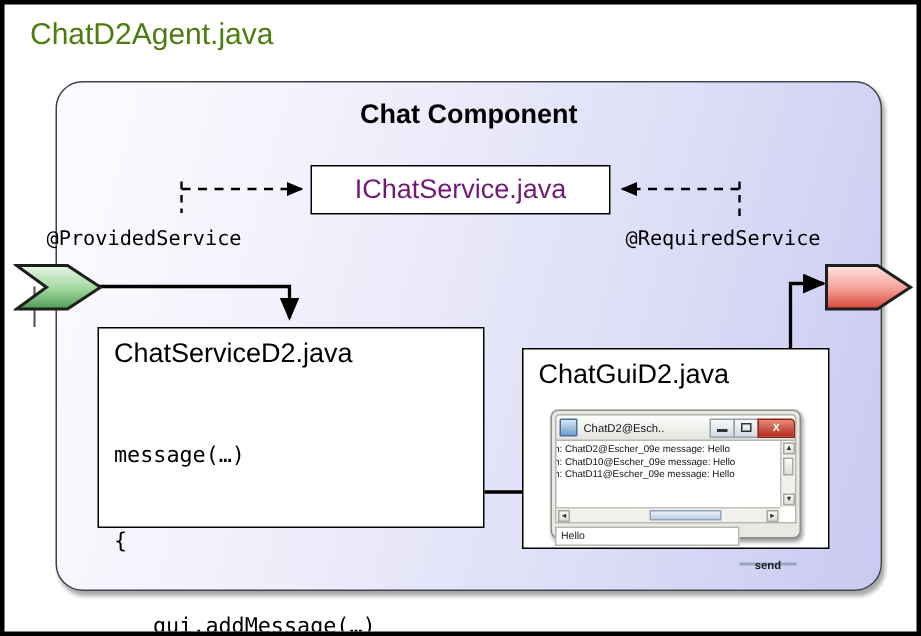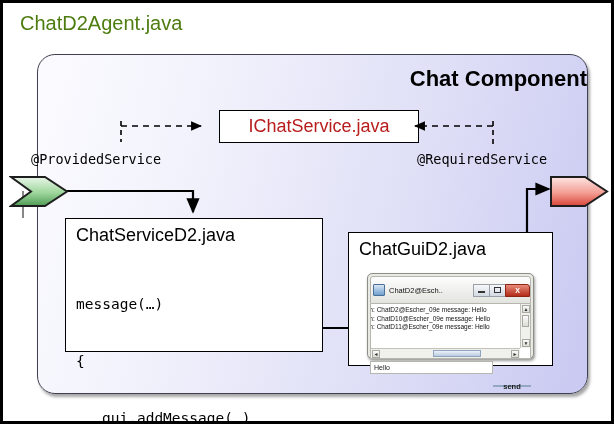--- a/index.html
+++ b/index.html
@@ -27,35 +27,34 @@
     position:absolute;left:34px;top:51px;
     width:551px;height:340px;
     border:1.5px solid #3f3f4f;
     border-radius:18px;
     background:linear-gradient(105deg,#fbfbff 0%,#f2f2fc 28%,#dcdcf6 70%,#c9c9f2 100%);
     box-shadow:2px 3px 3px rgba(0,0,0,.35);
     box-sizing:border-box;
   }
   .component-title{
     position:absolute;left:0;right:0;top:11px;
-    text-align:right;
-    font-size:22px;font-weight:bold;color:#000;
+    text-align:center;
+    font-size:18px;font-weight:bold;color:#000;
     font-family:"Liberation Sans",sans-serif;
   }
 
   
   .iface-box{
     position:absolute;left:204px;top:107px;
     width:200px;height:33px;
     background:#ffffff;
     border:1.5px solid #000;
     display:flex;align-items:center;justify-content:center;
-    font-size:18px;color:#b91c1c;
-    box-sizing:border-box;
-    margin-left:12px;
+    font-size:18px;color:#701a75;
+    box-sizing:border-box;
   }
 
   
   .anno{
     position:absolute;
     font-family:"DejaVu Sans Mono","Liberation Mono",monospace;
     font-size:13.5px;color:#000;white-space:nowrap;
   }
   .anno.provided{left:28px;top:148px;}
   .anno.required{left:414px;top:148px;}
@@ -89,21 +88,21 @@
     width:167px;height:86px;
     background:#e9e9e4;
     border:1px solid #8e8e88;
     border-radius:5px;
     box-shadow:1px 2px 3px rgba(0,0,0,.4);
     box-sizing:border-box;
     padding:2px;
   }
   .sw-titlebar{
     position:relative;
-    height:28px;
+    height:18px;
     background:linear-gradient(#fdfdfd,#e3e3de);
     border:1px solid #b6b6ae;
     border-radius:3px 3px 0 0;
     display:flex;align-items:center;
     box-sizing:border-box;
   }
   .sw-appicon{
     width:10px;height:10px;margin-left:2px;
     background:linear-gradient(#d8e6f5,#6f9fce);
     border:1px solid #4a6f99;

